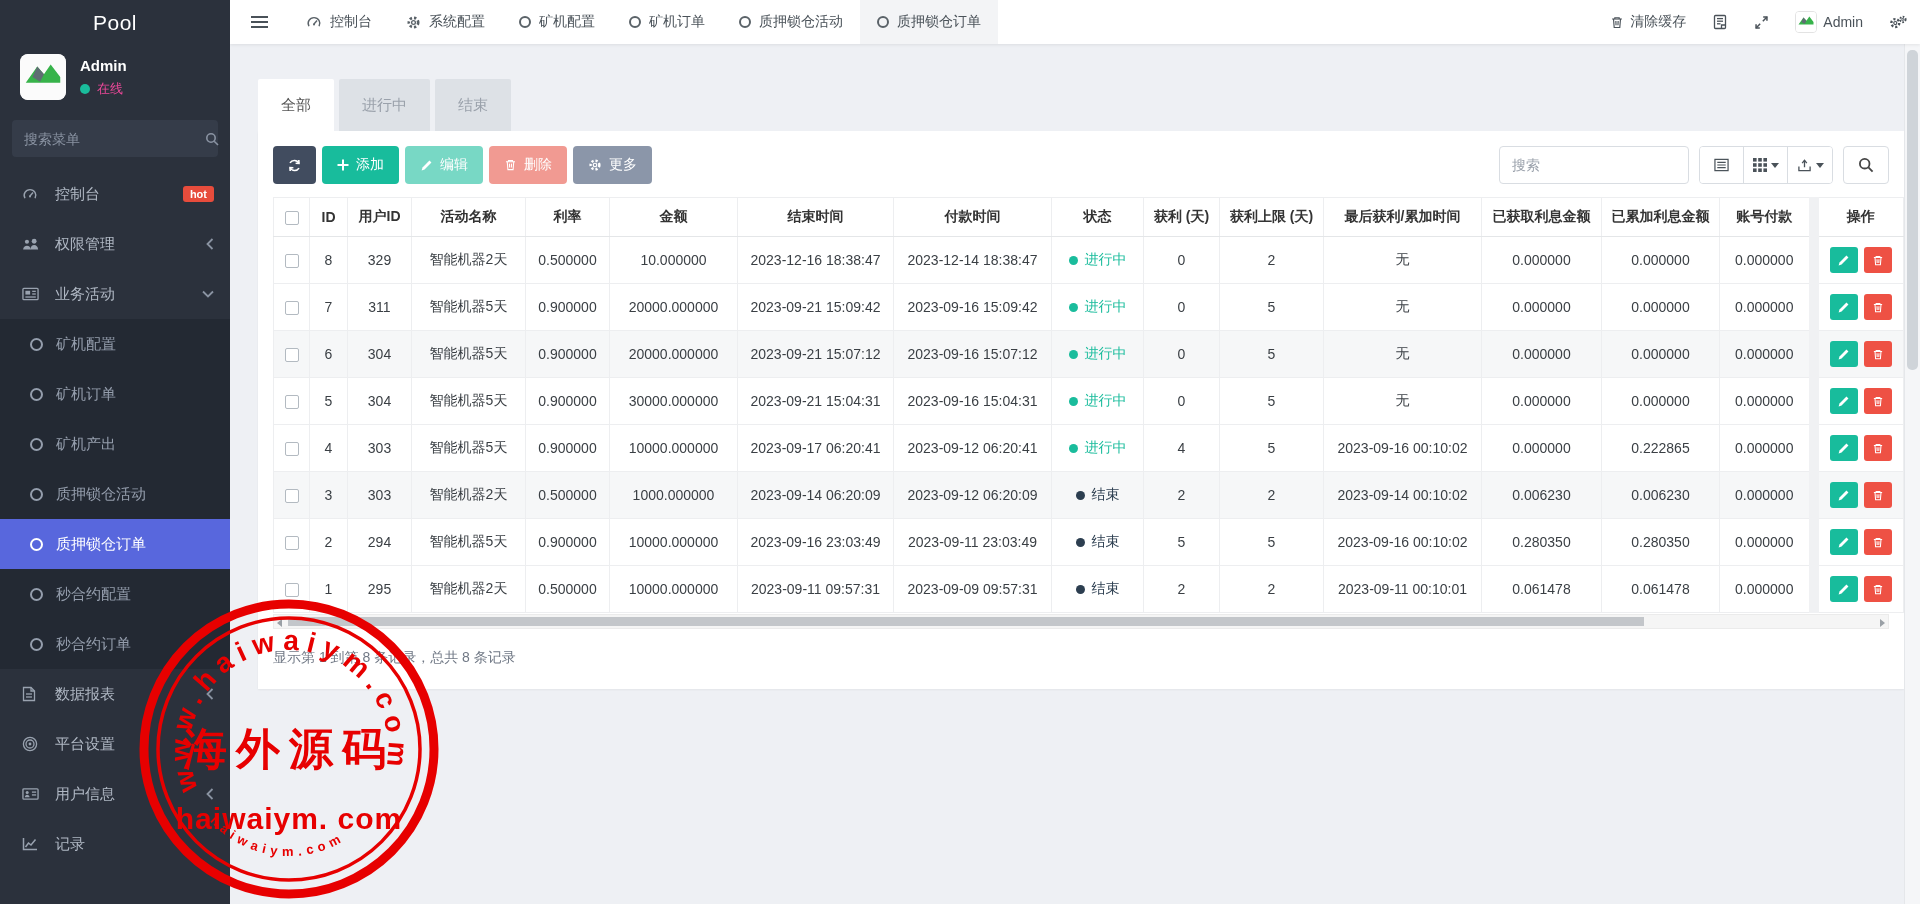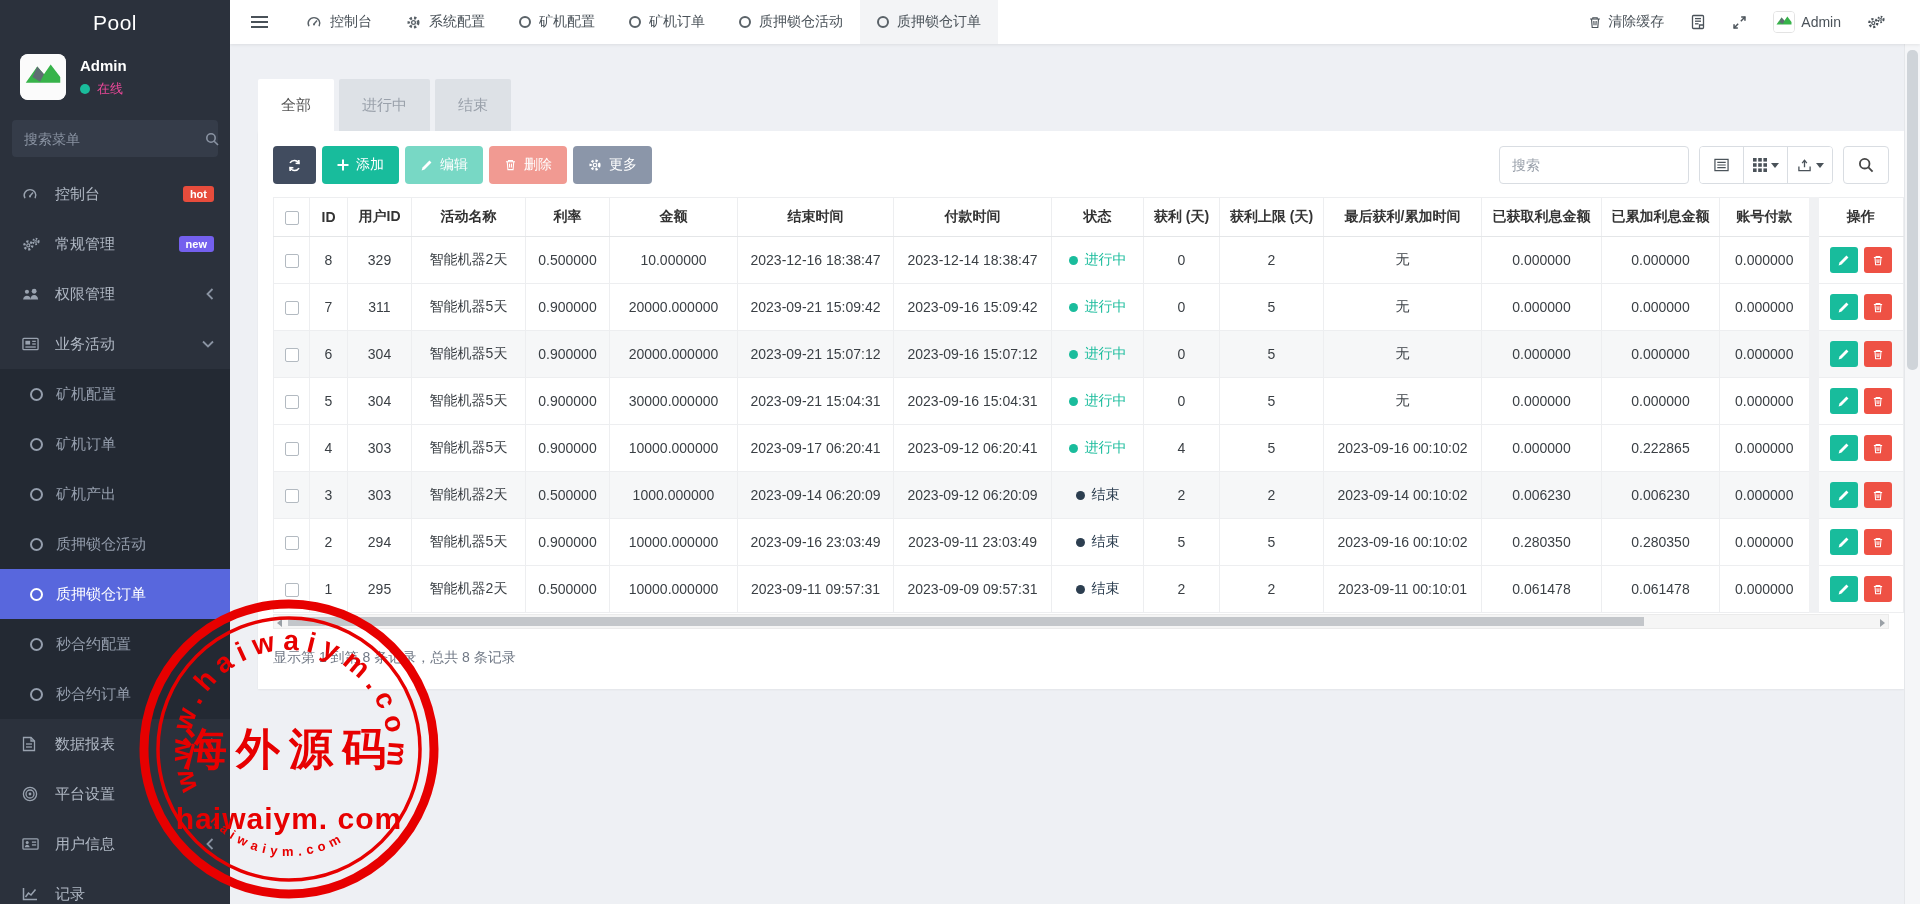--- a/index.html
+++ b/index.html
@@ -31,21 +31,21 @@
   .sub-item.active{background:#5867dd;color:#fff}
 
   
   .main{position:absolute;left:230px;top:0;right:0;height:904px}
   .topbar{height:44px;background:#fff;display:flex;align-items:center;box-shadow:0 1px 3px rgba(0,0,0,.08);position:relative;z-index:4}
   .burger{padding:0 21px;color:#4a5259;display:flex;cursor:pointer}
   .top-tab{height:44px;display:flex;align-items:center;padding:0 17px;color:#4a5259;font-size:14px;gap:8px;cursor:pointer;white-space:nowrap}
   .top-tab.active{background:#f3f4f6}
   .top-tab .tic{display:flex;color:#5a6268}
   .oring{width:12px;height:12px;border:2px solid #5a6268;border-radius:50%;display:inline-block}
-  .top-right{margin-left:auto;display:flex;align-items:center;padding-right:35px;color:#4a5259}
+  .top-right{margin-left:auto;display:flex;align-items:center;padding-right:13px;color:#4a5259}
   .tr-item{display:flex;align-items:center;gap:6px;cursor:pointer;margin-left:26px;font-size:14px}
   .mini-avatar{width:22px;height:22px;border-radius:4px;overflow:hidden;background:#fff;border:1px solid #e3e3e3}
   .mini-avatar svg{width:100%;height:100%;display:block}
 
   
   .page{padding:35px 0 0 28px}
   .ftabs{display:flex;gap:5px;height:52px}
   .ftab{padding:0 23px;display:flex;align-items:center;background:#dde1e6;color:#9aa1ab;font-size:15px;cursor:pointer;border-radius:2px 2px 0 0}
   .ftab.active{background:#fff;color:#555}
   .panel{background:#fff;width:1646px;min-height:552px;padding:15px 15px 22px;box-shadow:0 1px 2px rgba(0,0,0,.05)}
@@ -127,32 +127,20 @@
       <div class="side-item">
         <span class="ic">
           <svg width="16" height="15" viewBox="0 0 16 16" fill="none" stroke="currentColor" stroke-width="1.5">
             <path d="M2.6 12 A6.2 6.2 0 1 1 13.4 12"></path>
             <line x1="8" y1="9.6" x2="11.2" y2="5.8"></line>
             <circle cx="8" cy="10" r="1.1" fill="currentColor" stroke="none"></circle>
           </svg>
         </span>
         <span class="lbl">控制台</span>
         <span class="badge" style="background:#e74c3c">hot</span>
-      </div>
-      <div class="side-item">
-        <span class="ic">
-          <svg width="18" height="15" viewBox="0 0 20 16" fill="none" stroke="currentColor">
-            <circle cx="7" cy="9" r="4.4" stroke-width="2.6" stroke-dasharray="2.4 2.1"></circle>
-            <circle cx="7" cy="9" r="1.7" stroke-width="1.3"></circle>
-            <circle cx="15.4" cy="4.6" r="3" stroke-width="2.2" stroke-dasharray="1.8 1.6"></circle>
-            <circle cx="15.4" cy="4.6" r="1.1" stroke-width="1.1"></circle>
-          </svg>
-        </span>
-        <span class="lbl">常规管理</span>
-        <span class="badge" style="background:#7460ee">new</span>
       </div>
       <div class="side-item">
         <span class="ic">
           <svg width="18" height="13" viewBox="0 0 20 14" fill="currentColor">
             <circle cx="5.5" cy="4" r="2.3"></circle>
             <circle cx="13.5" cy="3.4" r="2.7"></circle>
             <path d="M1.3 12.5c0-2.6 1.9-4.2 4.2-4.2 2.3 0 4.2 1.6 4.2 4.2z"></path>
             <path d="M9.3 12.5c.3-3.2 2-4.9 4.2-4.9 2.3 0 4.2 1.9 4.4 4.9z"></path>
           </svg>
         </span>

